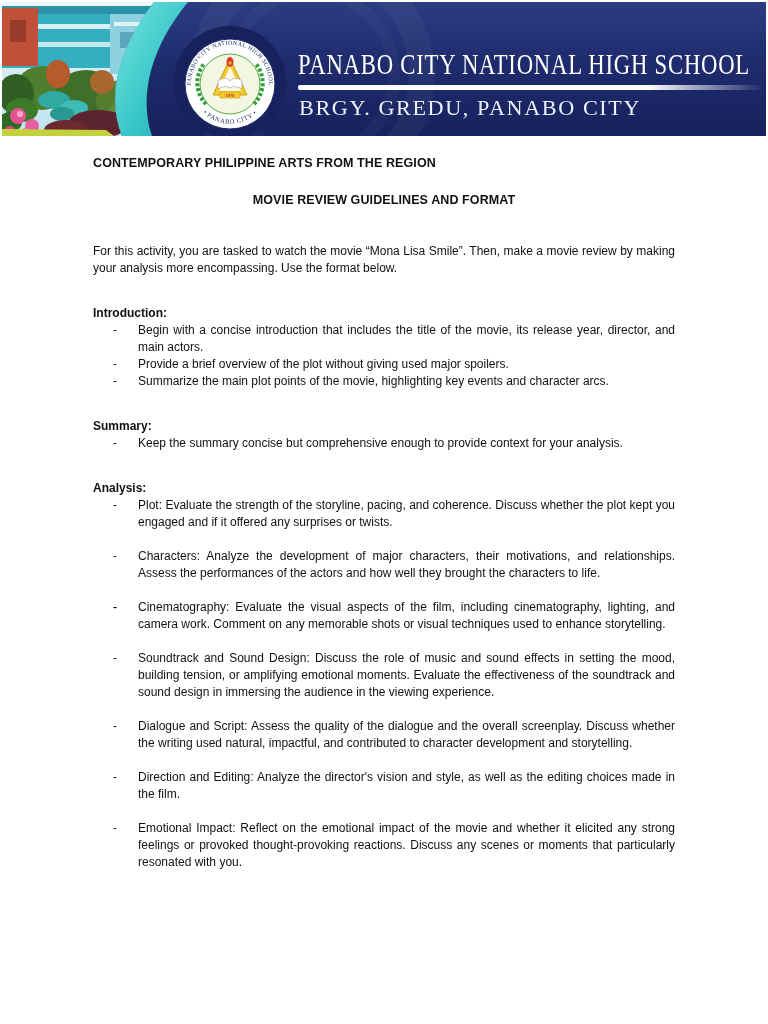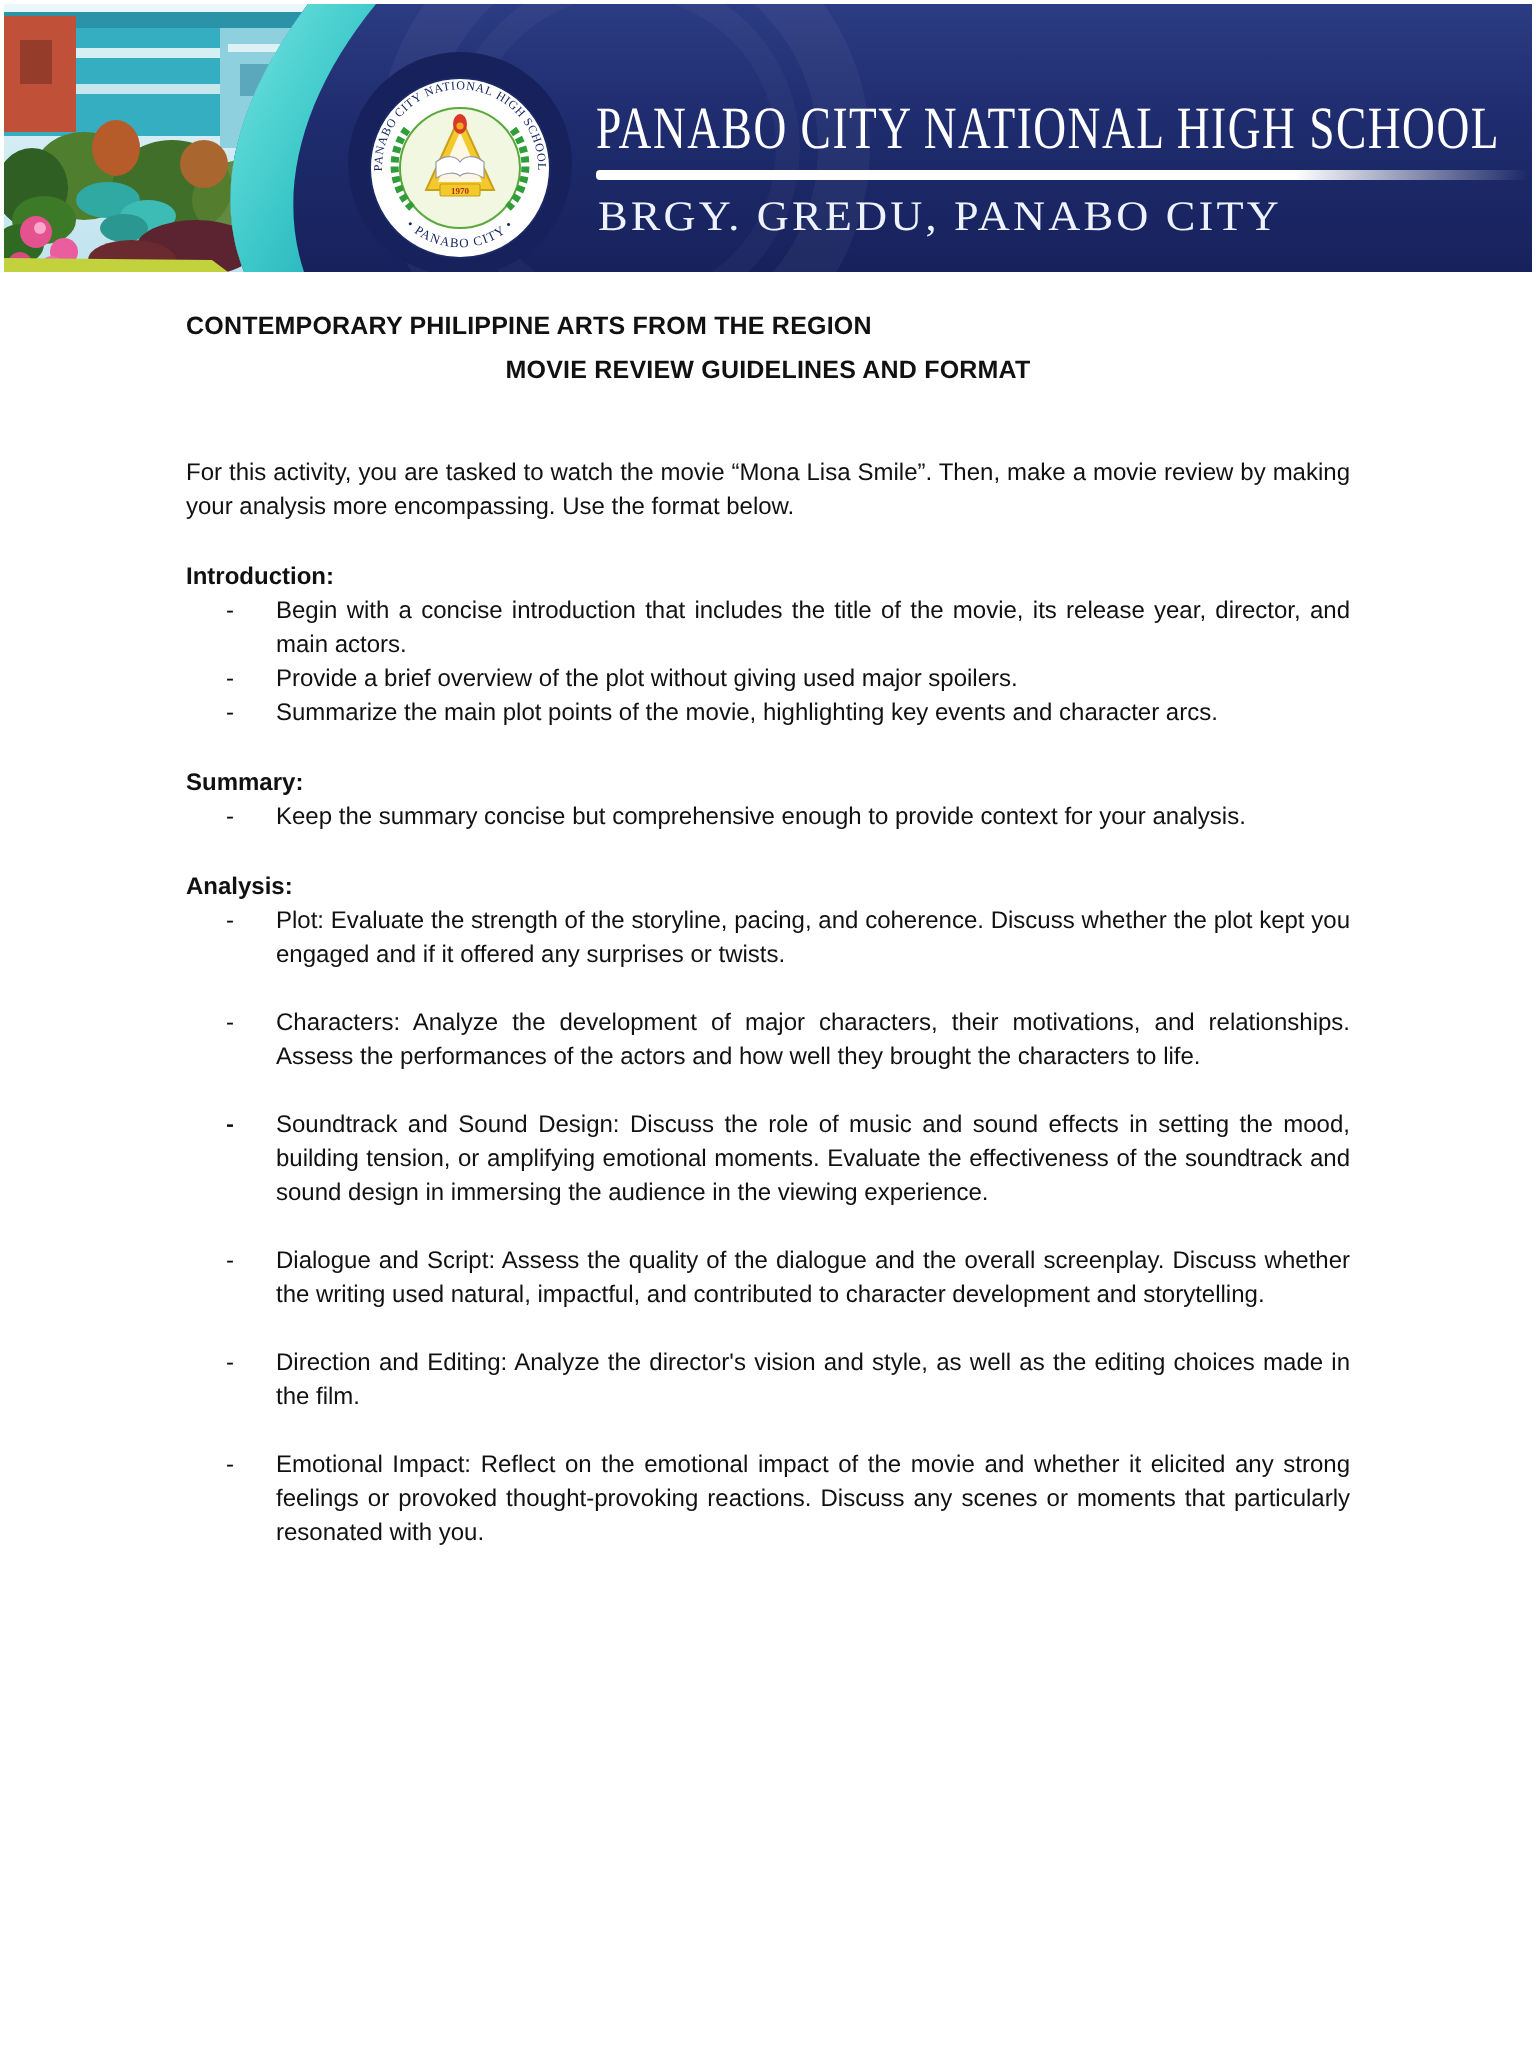--- a/index.html
+++ b/index.html
@@ -5,25 +5,25 @@
   html, body { margin:0; padding:0; background:#ffffff; }
   .page {
     width:768px; height:1024px; background:#ffffff; position:relative; overflow:hidden;
     font-family:"Liberation Sans","DejaVu Sans",sans-serif; color:#111;
   }
   .banner { padding:2px 2px 0 2px; }
   .banner svg { display:block; }
 
   .doc-body { padding:0 93px 0 93px; font-size:12px; line-height:17px; }
   .title    { margin-top:19px; font-weight:700; font-size:12.5px; letter-spacing:.1px; }
-  .subtitle { margin-top:5px; text-align:center; font-weight:700; font-size:12.5px; letter-spacing:.1px; }
+  .subtitle { margin-top:20px; text-align:center; font-weight:700; font-size:12.5px; letter-spacing:.1px; }
   .intro    { margin:34px 0 0 0; text-align:justify; }
   .b        { font-weight:400; }
 
-  .doc-section { margin-top:18px; }
+  .doc-section { margin-top:28px; }
   .sec-heading { font-weight:700; }
   .bullet-list { margin:0; padding:0; list-style:none; }
   .bullet-item { position:relative; padding-left:45px; text-align:justify; }
   .bullet-item .dash { position:absolute; left:20px; top:0; }
   .bullet-list.spaced .bullet-item + .bullet-item { margin-top:17px; }
 </style>
 </head>
 <body>
 
 <div class="page">
@@ -152,21 +152,21 @@
             <li class="bullet-item"><span class="dash">-</span><span>Keep the summary concise but comprehensive enough to provide context for your analysis.</span></li>
           </ul>
   </section>
 
   <section class="doc-section">
     <div class="sec-heading">Analysis:</div>
     <ul class="bullet-list spaced">
             <li class="bullet-item"><span class="dash">-</span><span>Plot: Evaluate the strength of the storyline, pacing, and coherence. Discuss whether the plot kept you engaged and if it offered any surprises or twists.</span></li>
             <li class="bullet-item"><span class="dash">-</span><span>Characters: Analyze the development of major characters, their motivations, and relationships. Assess the performances of the actors and how well they brought the characters to life.</span></li>
             <li class="bullet-item"><span class="dash">-</span></li>
-            <li class="bullet-item"><span class="dash">-</span></li>
+            <li class="bullet-item"><span class="dash">-</span><span>Cinematography: Evaluate the visual aspects of the film, including cinematography, lighting, and camera work. Comment on any memorable shots or visual techniques used to enhance storytelling.</span></li>
             <li class="bullet-item"><span class="dash">-</span><span>Soundtrack and Sound Design: Discuss the role of music and sound effects in setting the mood, building tension, or amplifying emotional moments. Evaluate the effectiveness of the soundtrack and sound design in immersing the audience in the viewing experience.</span></li>
             <li class="bullet-item"><span class="dash">-</span><span>Dialogue and Script: Assess the quality of the dialogue and the overall screenplay. Discuss whether the writing used natural, impactful, and contributed to character development and storytelling.</span></li>
             <li class="bullet-item"><span class="dash">-</span><span>Direction and Editing: Analyze the director's vision and style, as well as the editing choices made in the film.</span></li>
             <li class="bullet-item"><span class="dash">-</span><span>Emotional Impact: Reflect on the emotional impact of the movie and whether it elicited any strong feelings or provoked thought-provoking reactions. Discuss any scenes or moments that particularly resonated with you.</span></li>
           </ul>
   </section>
 </div>
   </div>
 </div>
 

